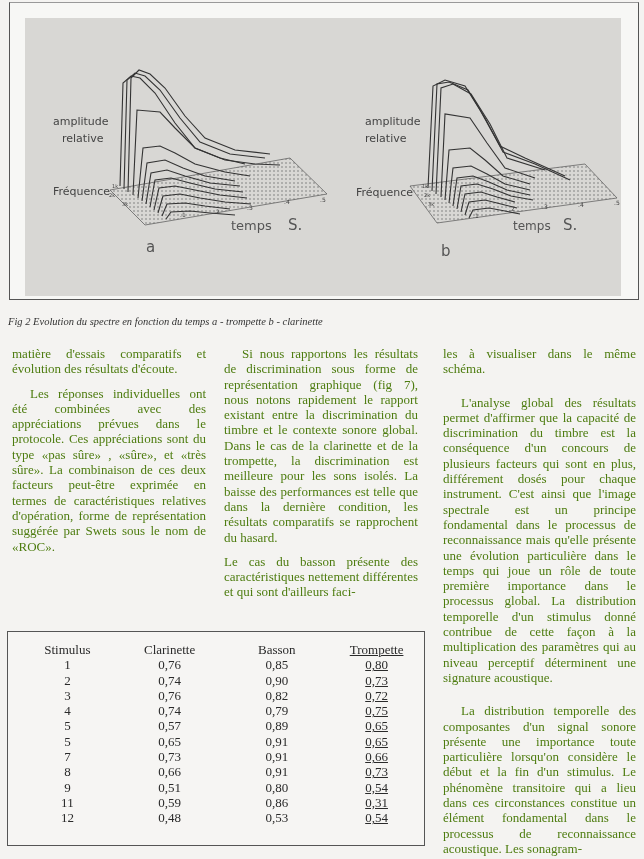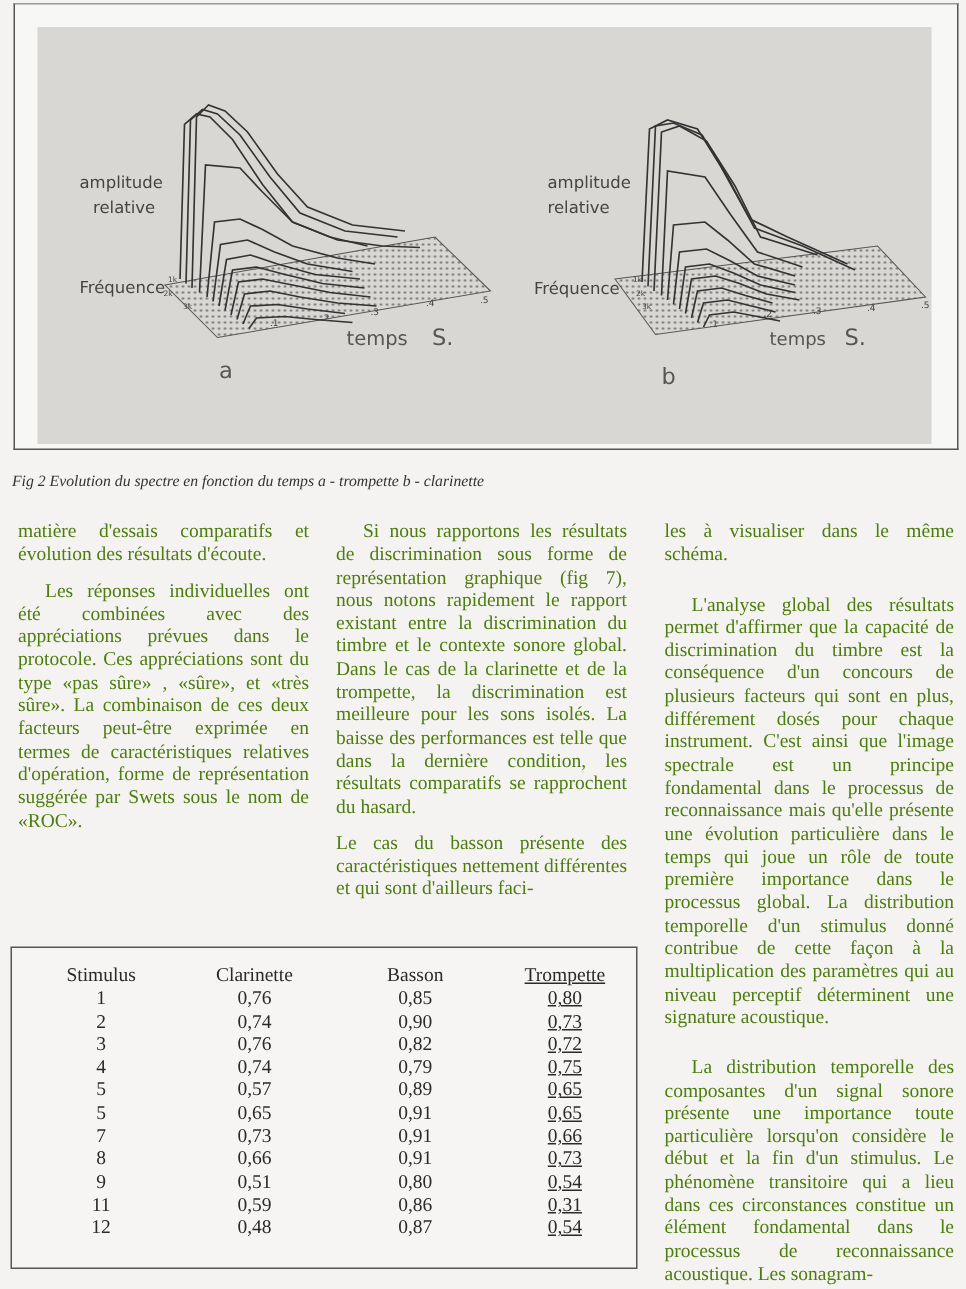--- a/index.html
+++ b/index.html
@@ -210,18 +210,18 @@
         </tr>
       <tr>
           <td class="c0">11</td>
           <td class="c1">0,59</td>
           <td class="c2">0,86</td>
           <td class="c3">0,31</td>
         </tr>
       <tr>
           <td class="c0">12</td>
           <td class="c1">0,48</td>
-          <td class="c2">0,87</td>
+          <td class="c2">0,53</td>
           <td class="c3">0,54</td>
         </tr>
     </tbody>
   </table>
 </div>
 
 </body></html>

